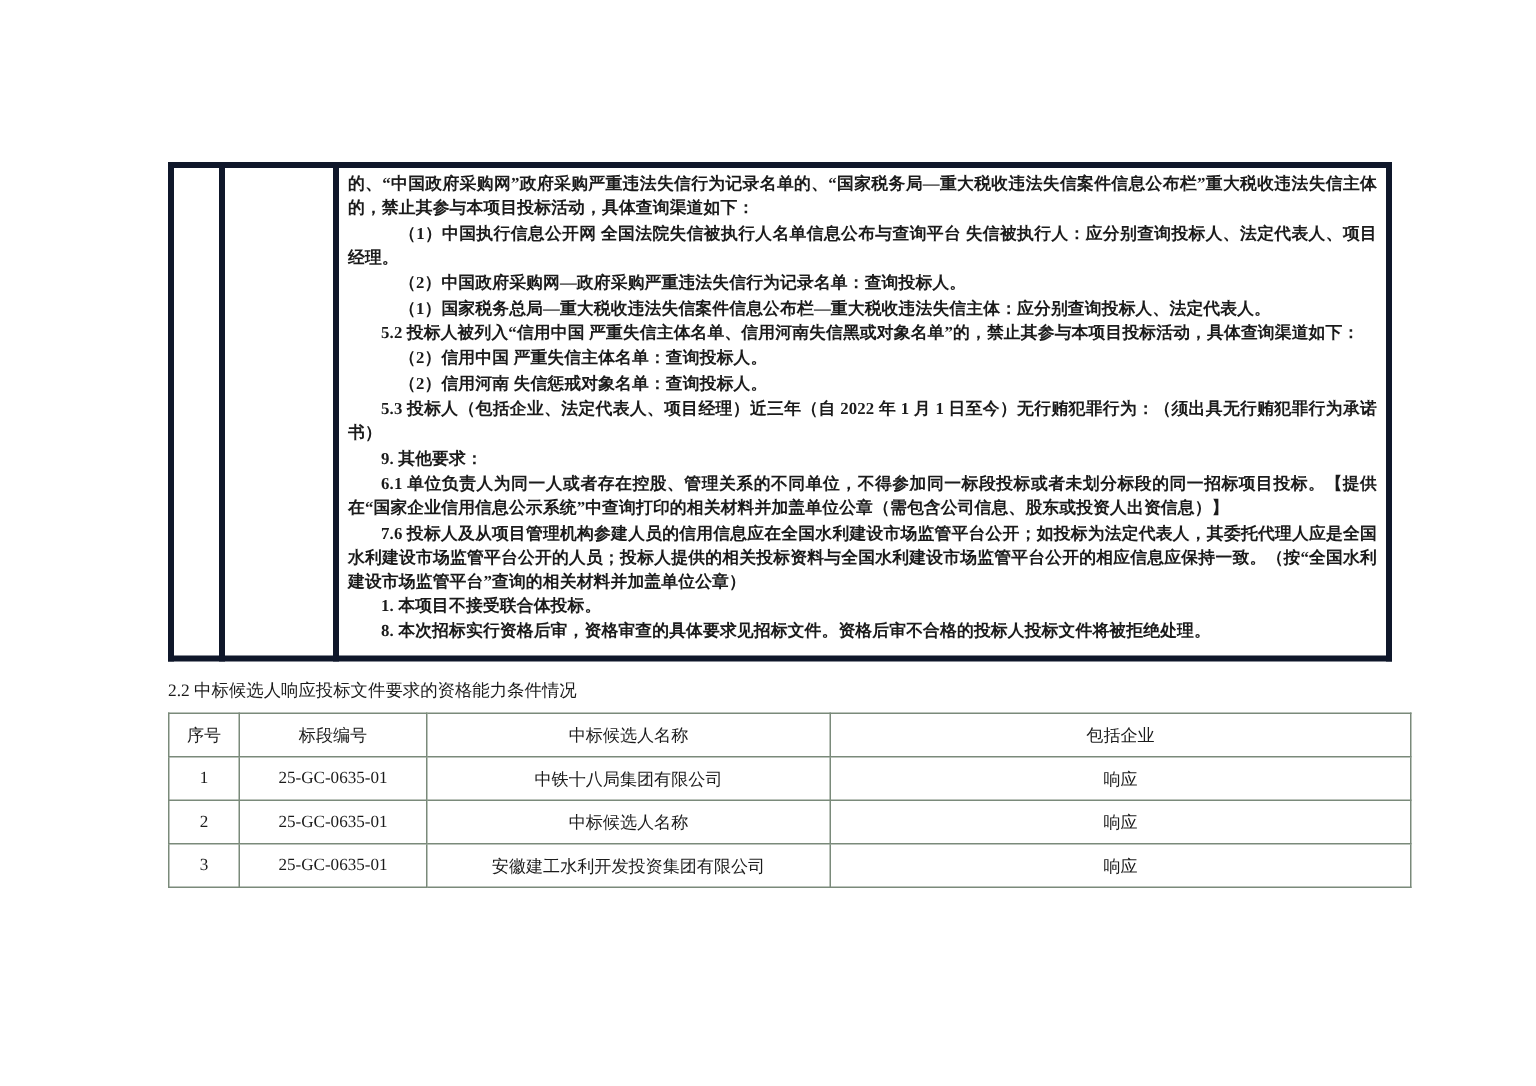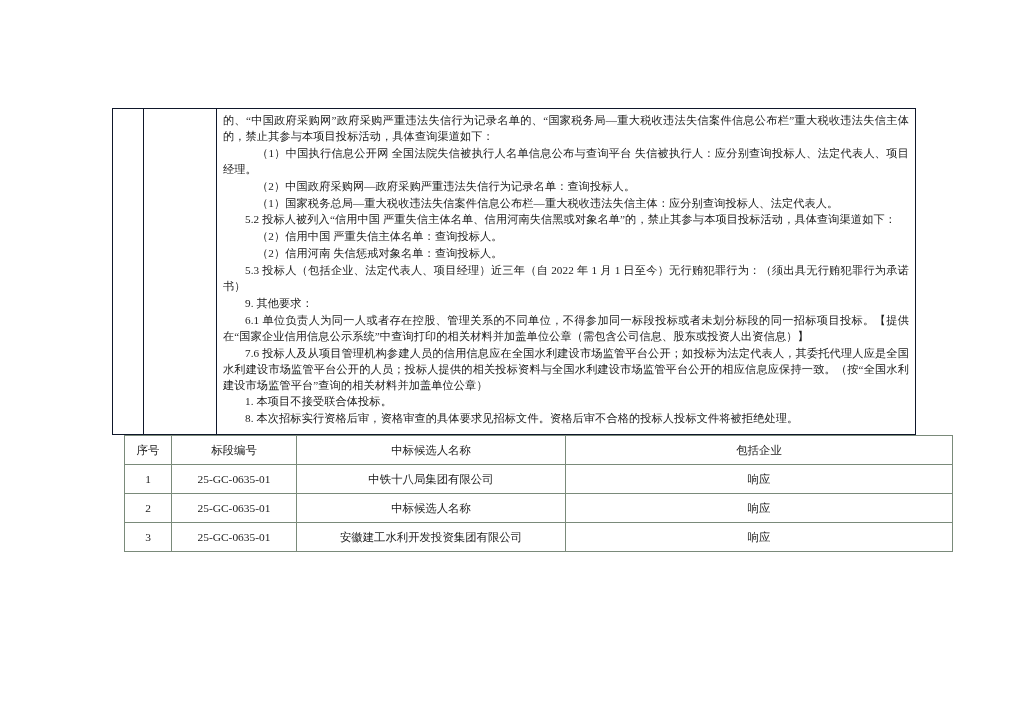--- a/index.html
+++ b/index.html
@@ -22,23 +22,24 @@
     left: 112px;
     top: 108px;
     width: 800px;
   }
   table.main-table {
     border-collapse: collapse;
     width: 800px;
     table-layout: fixed;
   }
   table.main-table td {
-    border: 1px solid #0f172a;
+    border: 4px solid #0f172a;
     vertical-align: top;
     padding: 0;
+    font-weight: bold;
   }
   td.col-a { width: 30px; }
   td.col-b { width: 72px; }
   td.col-c { width: 698px; }
   .clause-cell {
     padding: 4px 6px 6px 6px;
   }
   .clause-cell p {
     margin: 0 0 1px 0;
     font-size: 11.2px;
@@ -53,21 +54,20 @@
   .section-title {
     margin: 12px 0 6px 0;
     font-size: 11.6px;
     color: #1b1b1b;
     line-height: 1.4;
   }
   table.cand-table {
     border-collapse: collapse;
     width: 800px;
     table-layout: fixed;
-    margin-left: 12px;
   }
   table.cand-table th,
   table.cand-table td {
     border: 1px solid #7a8a7a;
     font-size: 11.4px;
     color: #1b1b1b;
     text-align: center;
     height: 24px;
     font-weight: normal;
     padding: 2px 3px;
@@ -102,20 +102,21 @@
             <p class="ind1">6.1 单位负责人为同一人或者存在控股、管理关系的不同单位，不得参加同一标段投标或者未划分标段的同一招标项目投标。【提供在“国家企业信用信息公示系统”中查询打印的相关材料并加盖单位公章（需包含公司信息、股东或投资人出资信息）】</p>
             <p class="ind1">7.6 投标人及从项目管理机构参建人员的信用信息应在全国水利建设市场监管平台公开；如投标为法定代表人，其委托代理人应是全国水利建设市场监管平台公开的人员；投标人提供的相关投标资料与全国水利建设市场监管平台公开的相应信息应保持一致。（按“全国水利建设市场监管平台”查询的相关材料并加盖单位公章）</p>
             <p class="ind1">1. 本项目不接受联合体投标。</p>
             <p class="ind1">8. 本次招标实行资格后审，资格审查的具体要求见招标文件。资格后审不合格的投标人投标文件将被拒绝处理。</p>
           </div>
         </td>
       </tr>
     </tbody>
       </table>
 
+    <div class="section-title">2.2 中标候选人响应投标文件要求的资格能力条件情况</div>
 
     <table class="cand-table">
       <thead>
         <tr>
           <th class="c-no">序号</th>
           <th class="c-code">标段编号</th>
           <th class="c-name">中标候选人名称</th>
           <th class="c-resp">包括企业</th>
         </tr>
       </thead>

